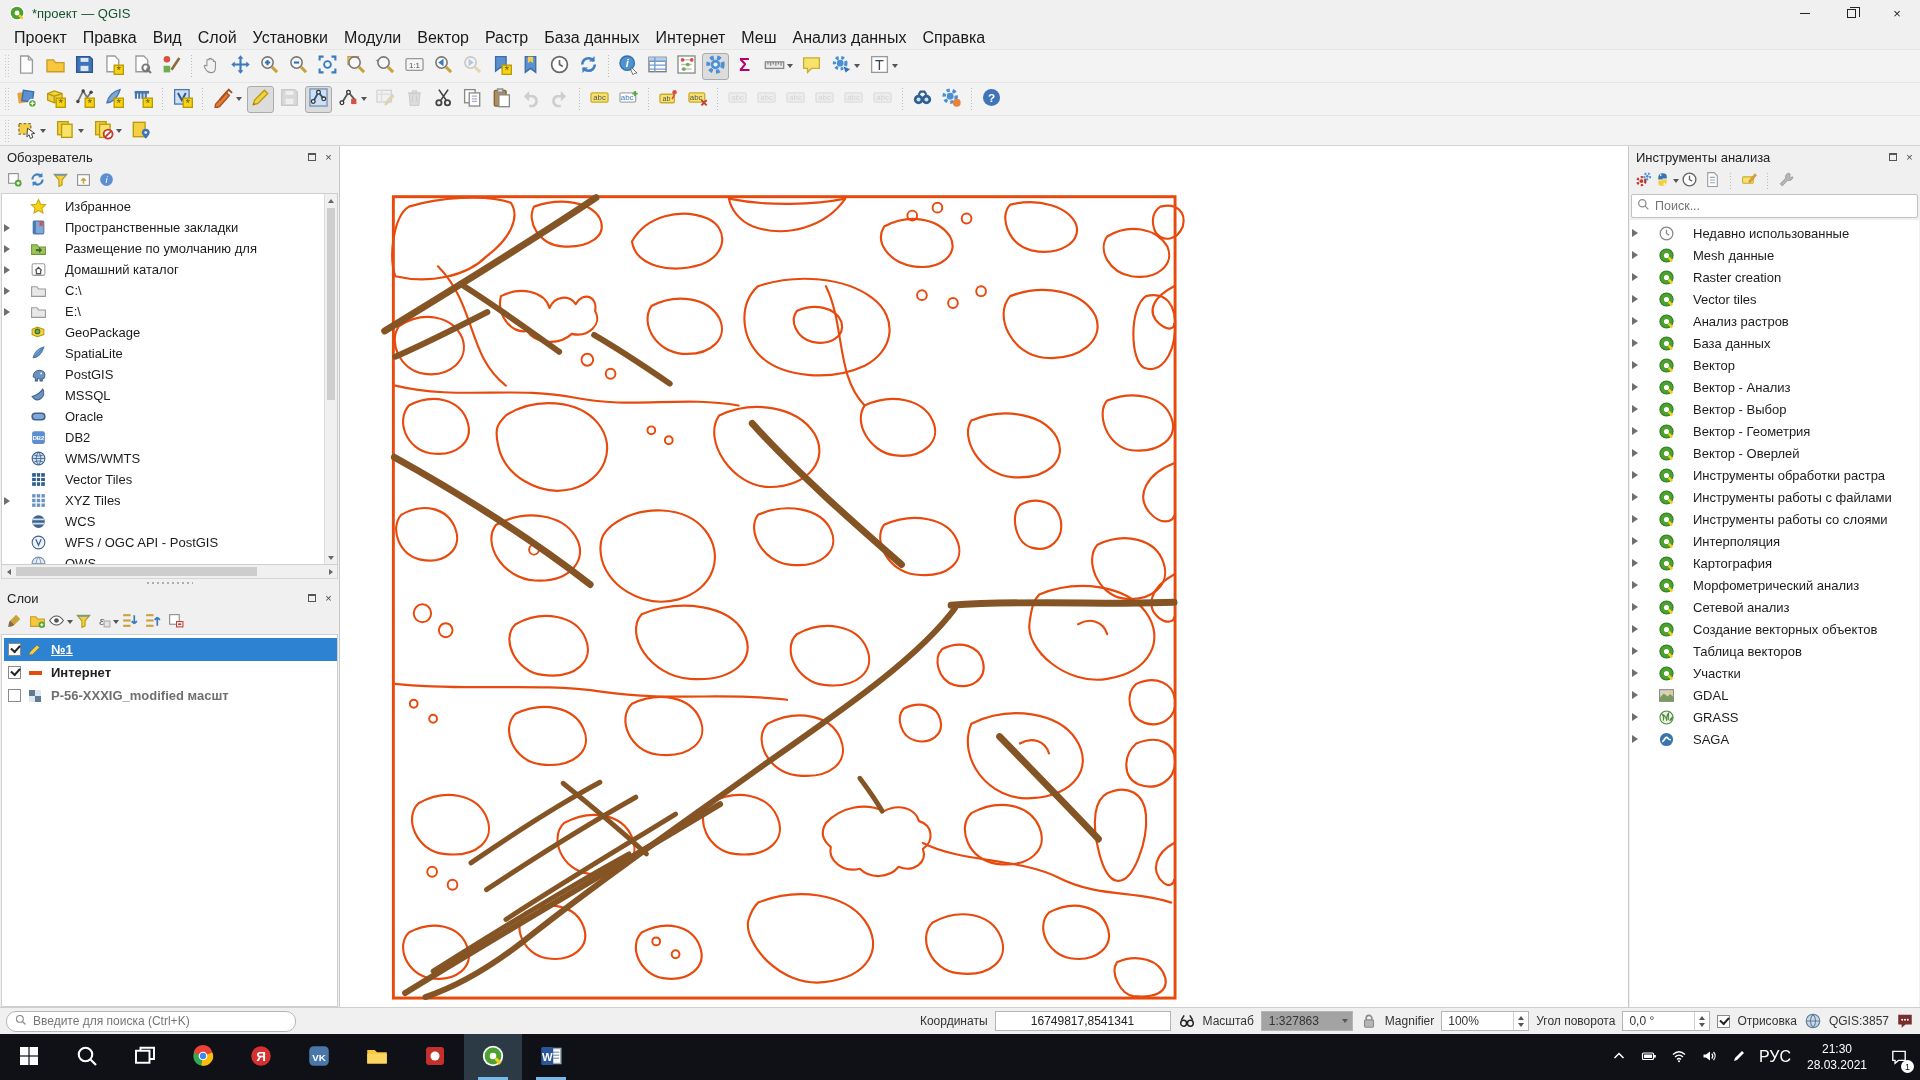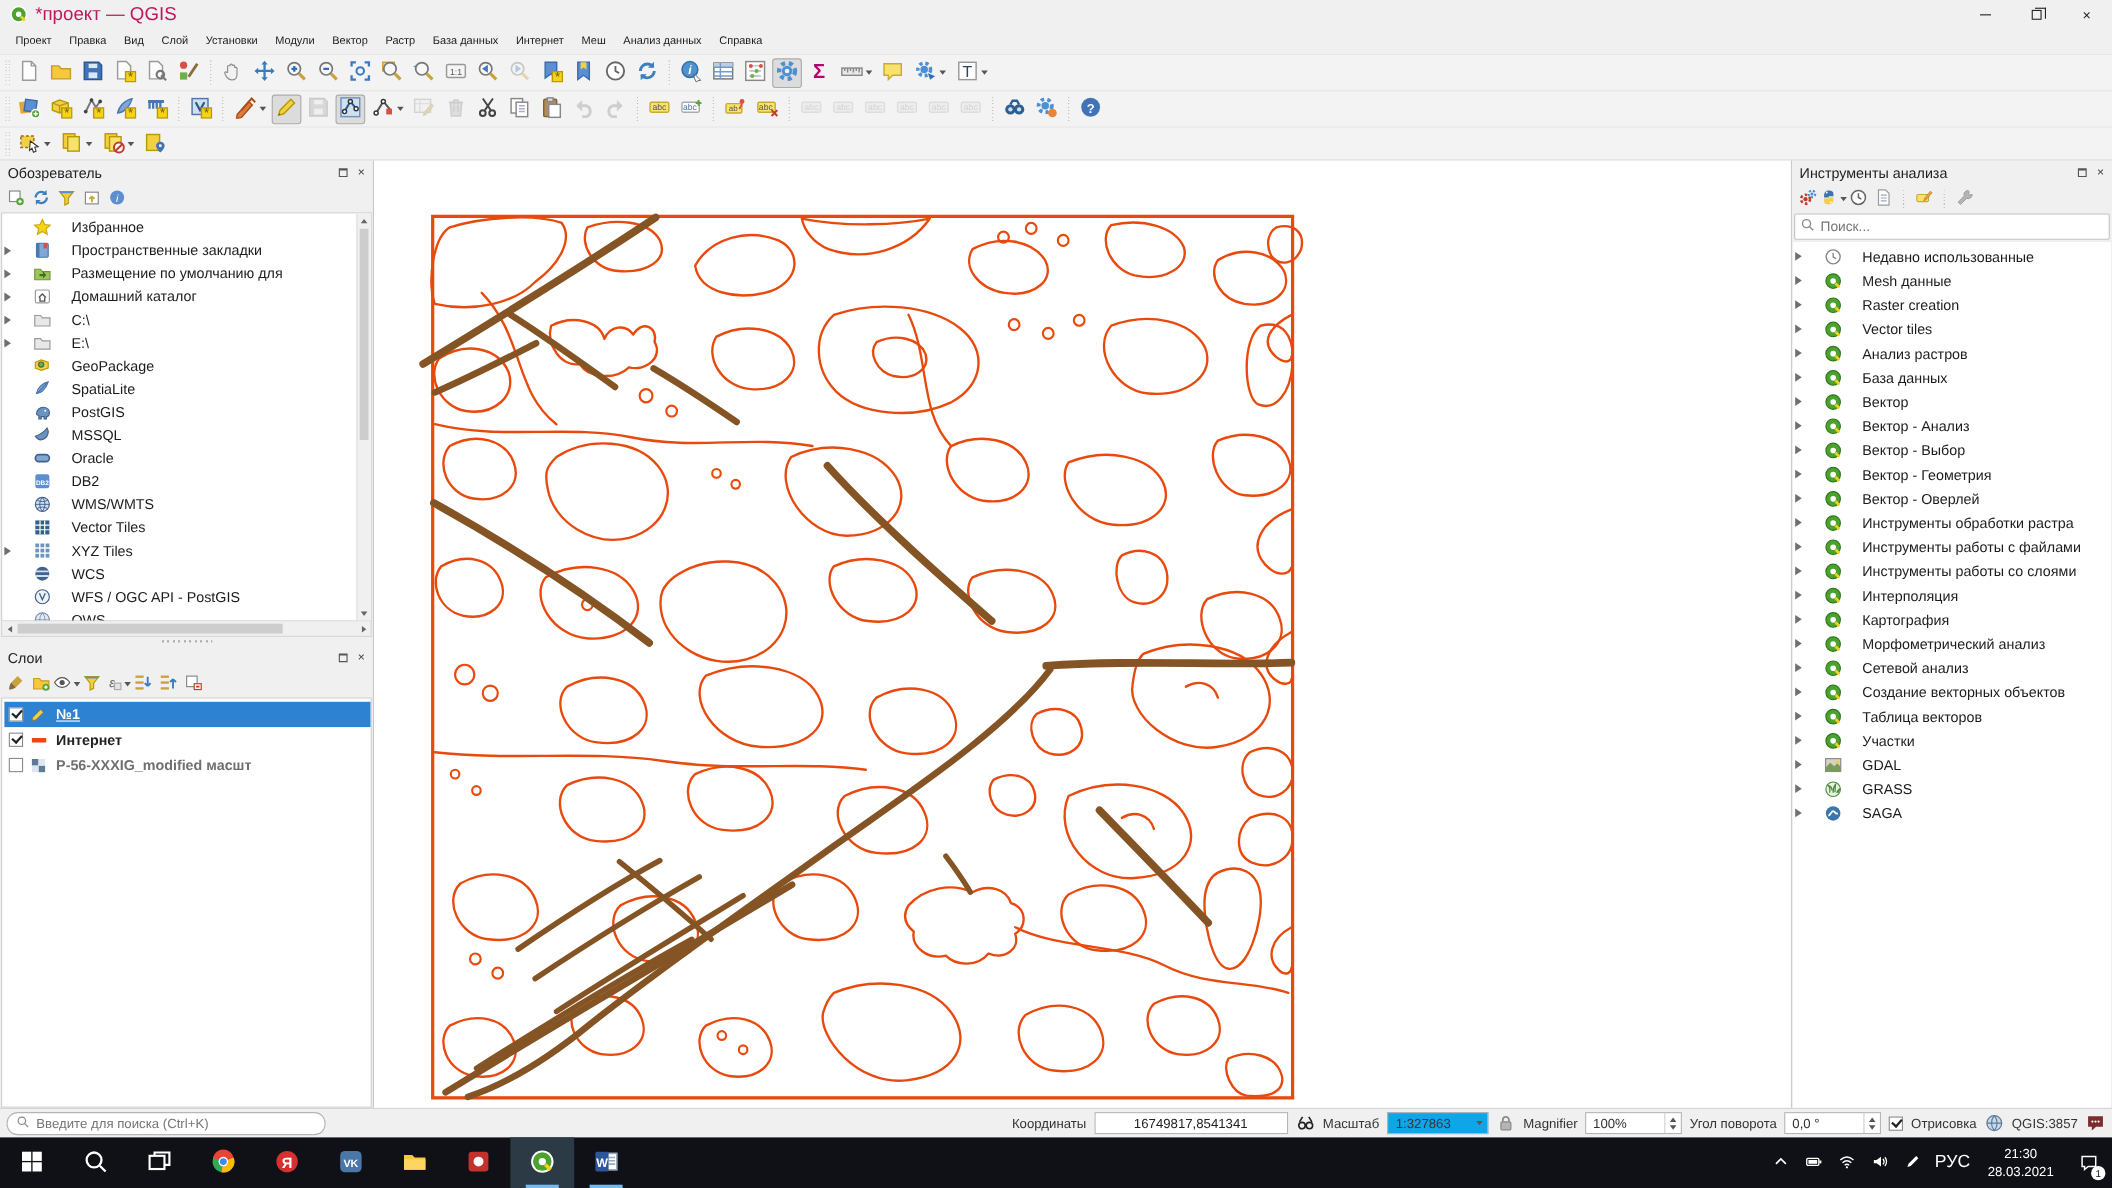--- a/index.html
+++ b/index.html
@@ -4,30 +4,30 @@
 <style>
   * { margin:0; padding:0; box-sizing:border-box; }
   html,body { width:1920px; height:1080px; overflow:hidden; }
   body { font-family:"Liberation Sans", sans-serif; font-size:13px; color:#222; background:#f0f0f0; }
   .app { width:1920px; height:1080px; display:flex; flex-direction:column; }
 
   
   .titlebar { height:26px; background:#f0f0f0; display:flex; align-items:center; flex:0 0 auto; }
   .tb-appicon { width:18px; height:18px; margin:0 6px 0 8px; }
   .tb-appicon svg { width:18px; height:18px; }
-  .tb-title { font-size:17px; color:#be185d; }
+  .tb-title { font-size:13px; color:#14532d; }
   .tb-controls { margin-left:auto; display:flex; height:100%; }
   .wctl { width:46px; height:100%; display:flex; align-items:center; justify-content:center; color:#222; font-size:13px; }
   .wctl .bar { width:10px; height:1px; background:#222; }
   .wctl .box { width:9px; height:9px; border:1px solid #222; background:transparent; position:relative; }
   .wctl .box:before { content:""; position:absolute; left:2px; top:-3px; width:9px; height:9px; border:1px solid #222; border-bottom:none; border-left:none; }
 
   
   .menubar { height:23px; display:flex; align-items:center; padding-left:6px; background:#f0f0f0; flex:0 0 auto; }
-  .menu-item { padding:3px 8px; font-size:10px; color:#1a1a1a; }
+  .menu-item { padding:3px 8px; font-size:16px; color:#1a1a1a; }
 
   
   .toolbar { display:flex; align-items:center; padding:1px 2px; background:#f3f3f3; border-top:1px solid #e6e6e6; flex:0 0 auto; }
   #tb1,#tb2 { height:33px; } #tb3 { height:31px; border-bottom:1px solid #d5d5d5; }
   .tbtn { width:27px; height:27px; border-radius:3px; display:flex; align-items:center; justify-content:center; margin:0 1px; border:1px solid transparent; position:relative; }
   .tbtn svg { width:21px; height:21px; }
   .tbtn.on { background:#dcdcdc; border-color:#ababab; }
   .tbtn.off { opacity:.35; }
   .dd { width:0; height:0; border-left:3.5px solid transparent; border-right:3.5px solid transparent; border-top:4px solid #555; margin-left:2px; }
   .tbtn.hasdd { width:36px; }
@@ -92,21 +92,21 @@
 
   
   .statusbar { height:27px; background:#f0f0f0; border-top:1px solid #cfcfcf; display:flex; align-items:center; padding:0 6px; gap:6px; flex:0 0 auto; font-size:12px; color:#333; }
   .status-search { width:290px; height:21px; border:1px solid #b5b5b5; border-radius:10px; background:#fff; display:flex; align-items:center; padding:0 8px; gap:6px; }
   .status-search svg { width:12px; height:12px; }
   .status-search input { border:none; outline:none; flex:1; font-size:12px; font-family:"Liberation Sans",sans-serif; background:transparent; color:#333; }
   .sb-right { margin-left:auto; display:flex; align-items:center; gap:7px; }
   .sb-lbl { white-space:nowrap; }
   .sb-input { height:20px; border:1px solid #b5b5b5; background:#fff; font-size:12px; padding:0 5px; font-family:"Liberation Sans",sans-serif; color:#222; }
   .coords { width:176px; text-align:center; }
-  .combo { height:20px; border:1px solid #b5b5b5; background:#0ea5e9; display:flex; align-items:center; padding:0 4px 0 7px; gap:8px; min-width:92px; }
+  .combo { height:20px; border:1px solid #b5b5b5; background:#a3a3a3; display:flex; align-items:center; padding:0 4px 0 7px; gap:8px; min-width:92px; }
   .combo .dd { margin-left:auto; }
   .spin { height:20px; border:1px solid #b5b5b5; background:#fff; display:flex; align-items:center; width:88px; }
   .spin .val { flex:1; padding-left:6px; }
   .spin .arrows { width:15px; height:100%; border-left:1px solid #d0d0d0; display:flex; flex-direction:column; align-items:center; justify-content:center; gap:3px; }
   .spin .arrows i { width:0; height:0; border-left:3.5px solid transparent; border-right:3.5px solid transparent; }
   .spin .arrows .u { border-bottom:4px solid #555; } .spin .arrows .d { border-top:4px solid #555; }
   .sbicon { width:18px; height:18px; } .sbicon svg { width:18px; height:18px; }
 
   
   .taskbar { height:46px; background:#101116; display:flex; align-items:stretch; flex:0 0 auto; }

